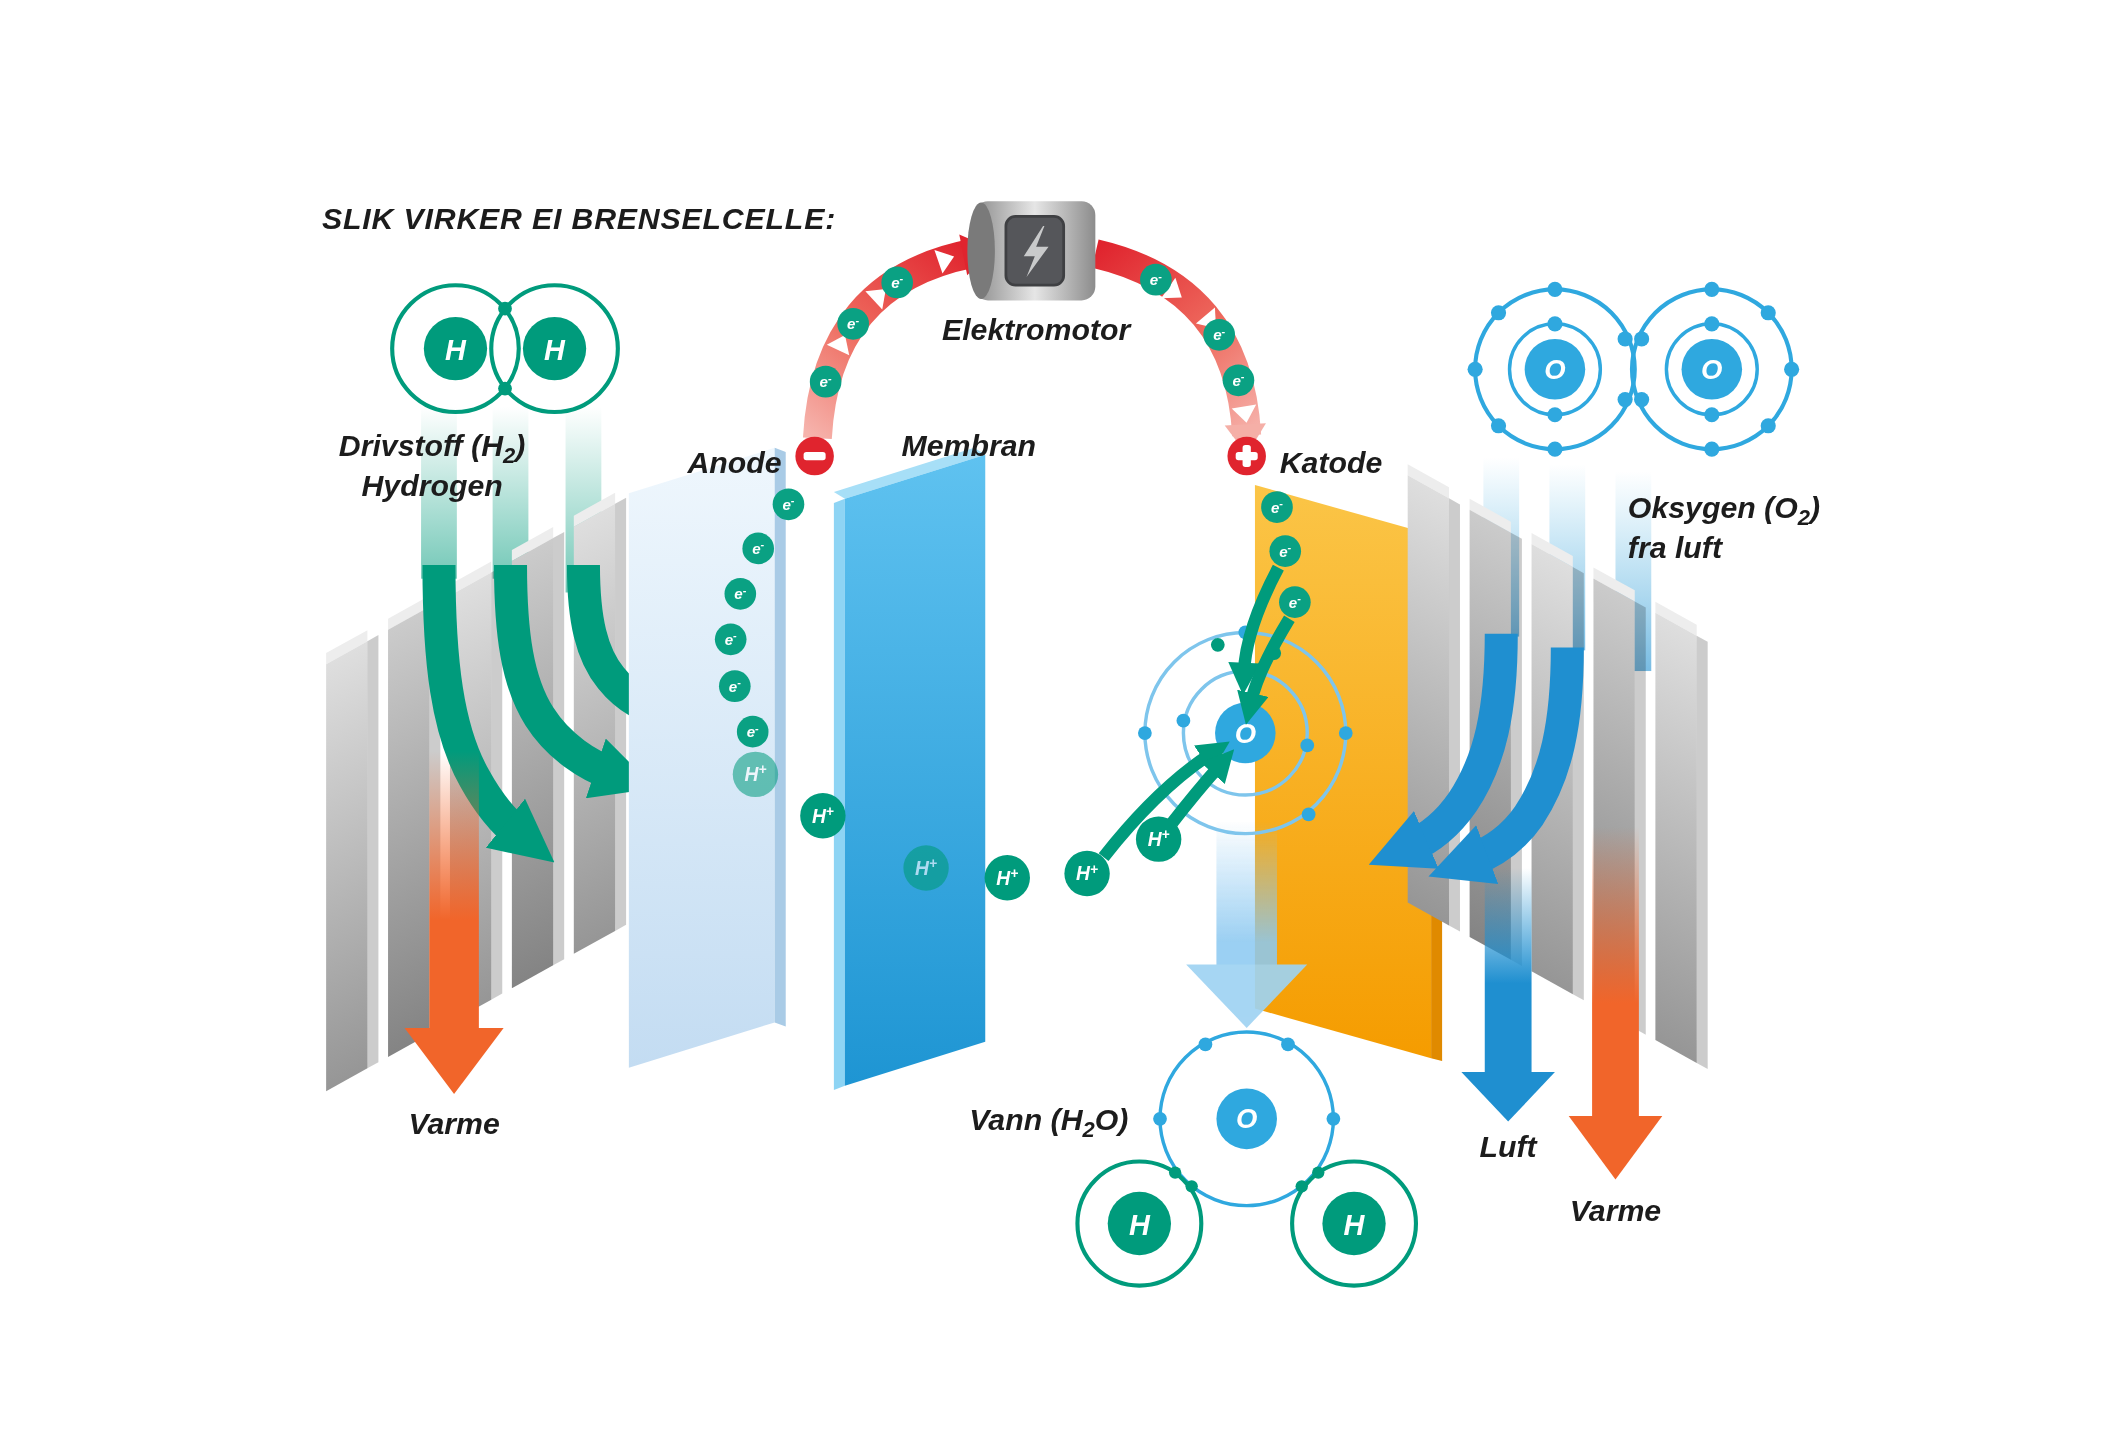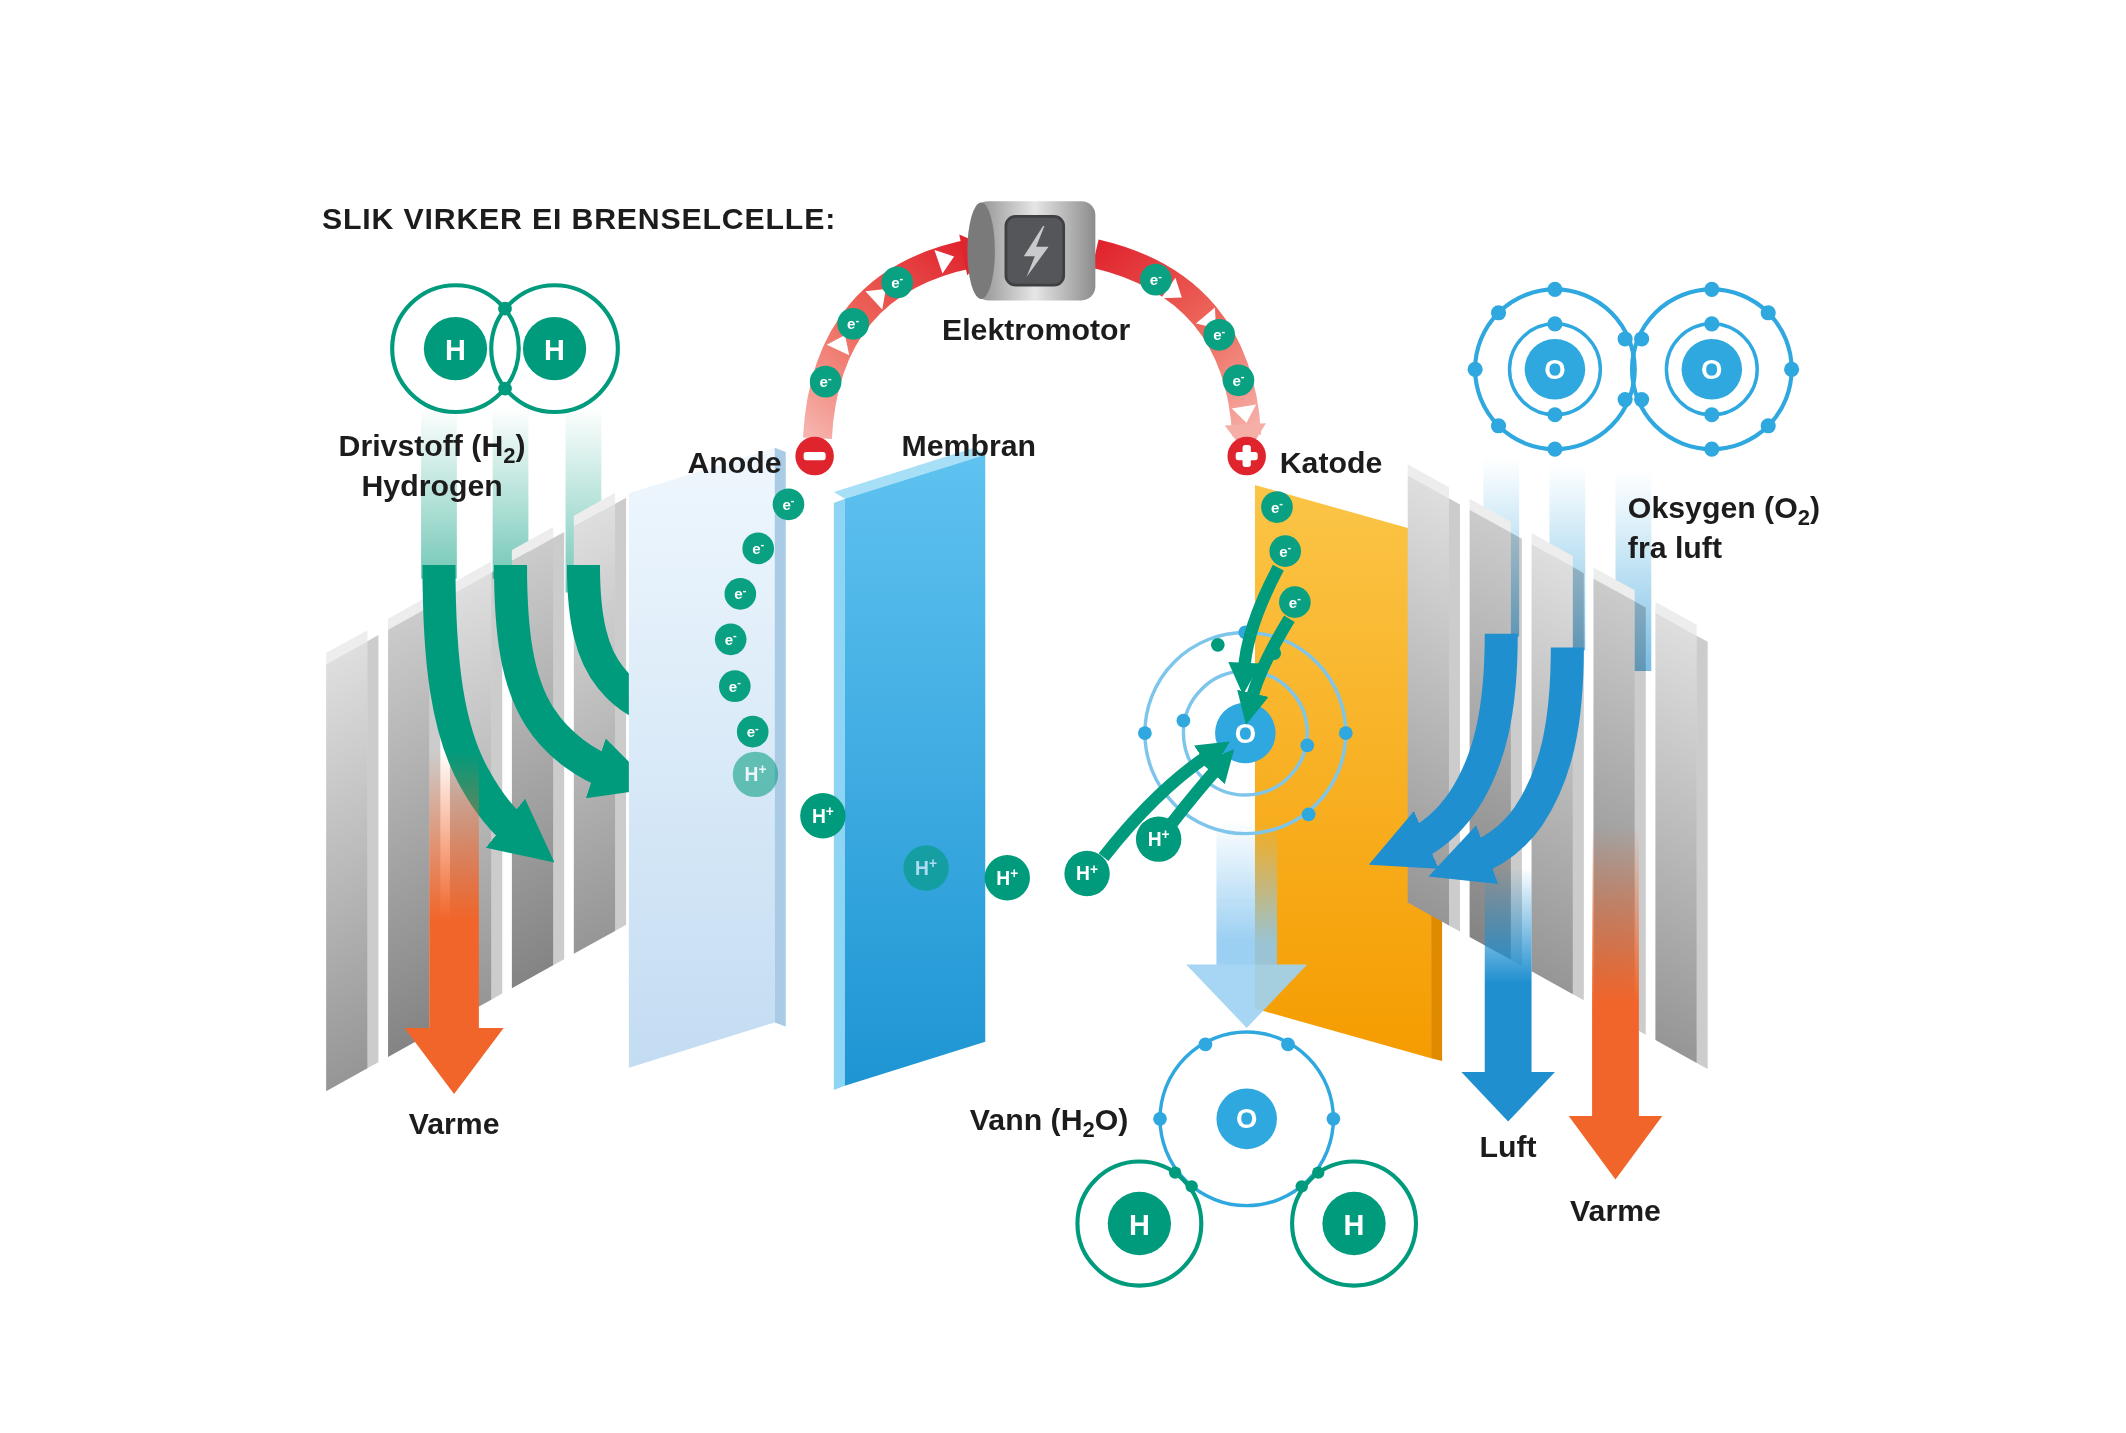--- a/index.html
+++ b/index.html
@@ -1,16 +1,16 @@
 <!DOCTYPE html>
 <html><head>
 <meta charset="utf-8">
 <style>
   html,body{margin:0;padding:0;background:#ffffff;}
-  .stage{position:relative;width:1828px;height:1433px;background:#ffffff;overflow:hidden;}
+  .stage{position:relative;width:1828px;height:1433px;background:#ffffff;overflow:hidden;font-style:italic;}
   svg{position:absolute;left:0;top:0;}
   text{font-family:"Liberation Sans", sans-serif;font-weight:700;}
   .lbl{font-size:22px;fill:#1C1C1C;}
   .ttl{font-size:22px;fill:#1C1C1C;letter-spacing:.6px;}
   .wht{fill:#ffffff;}
 </style>
 </head>
 <body>
 
 <div class="stage">

